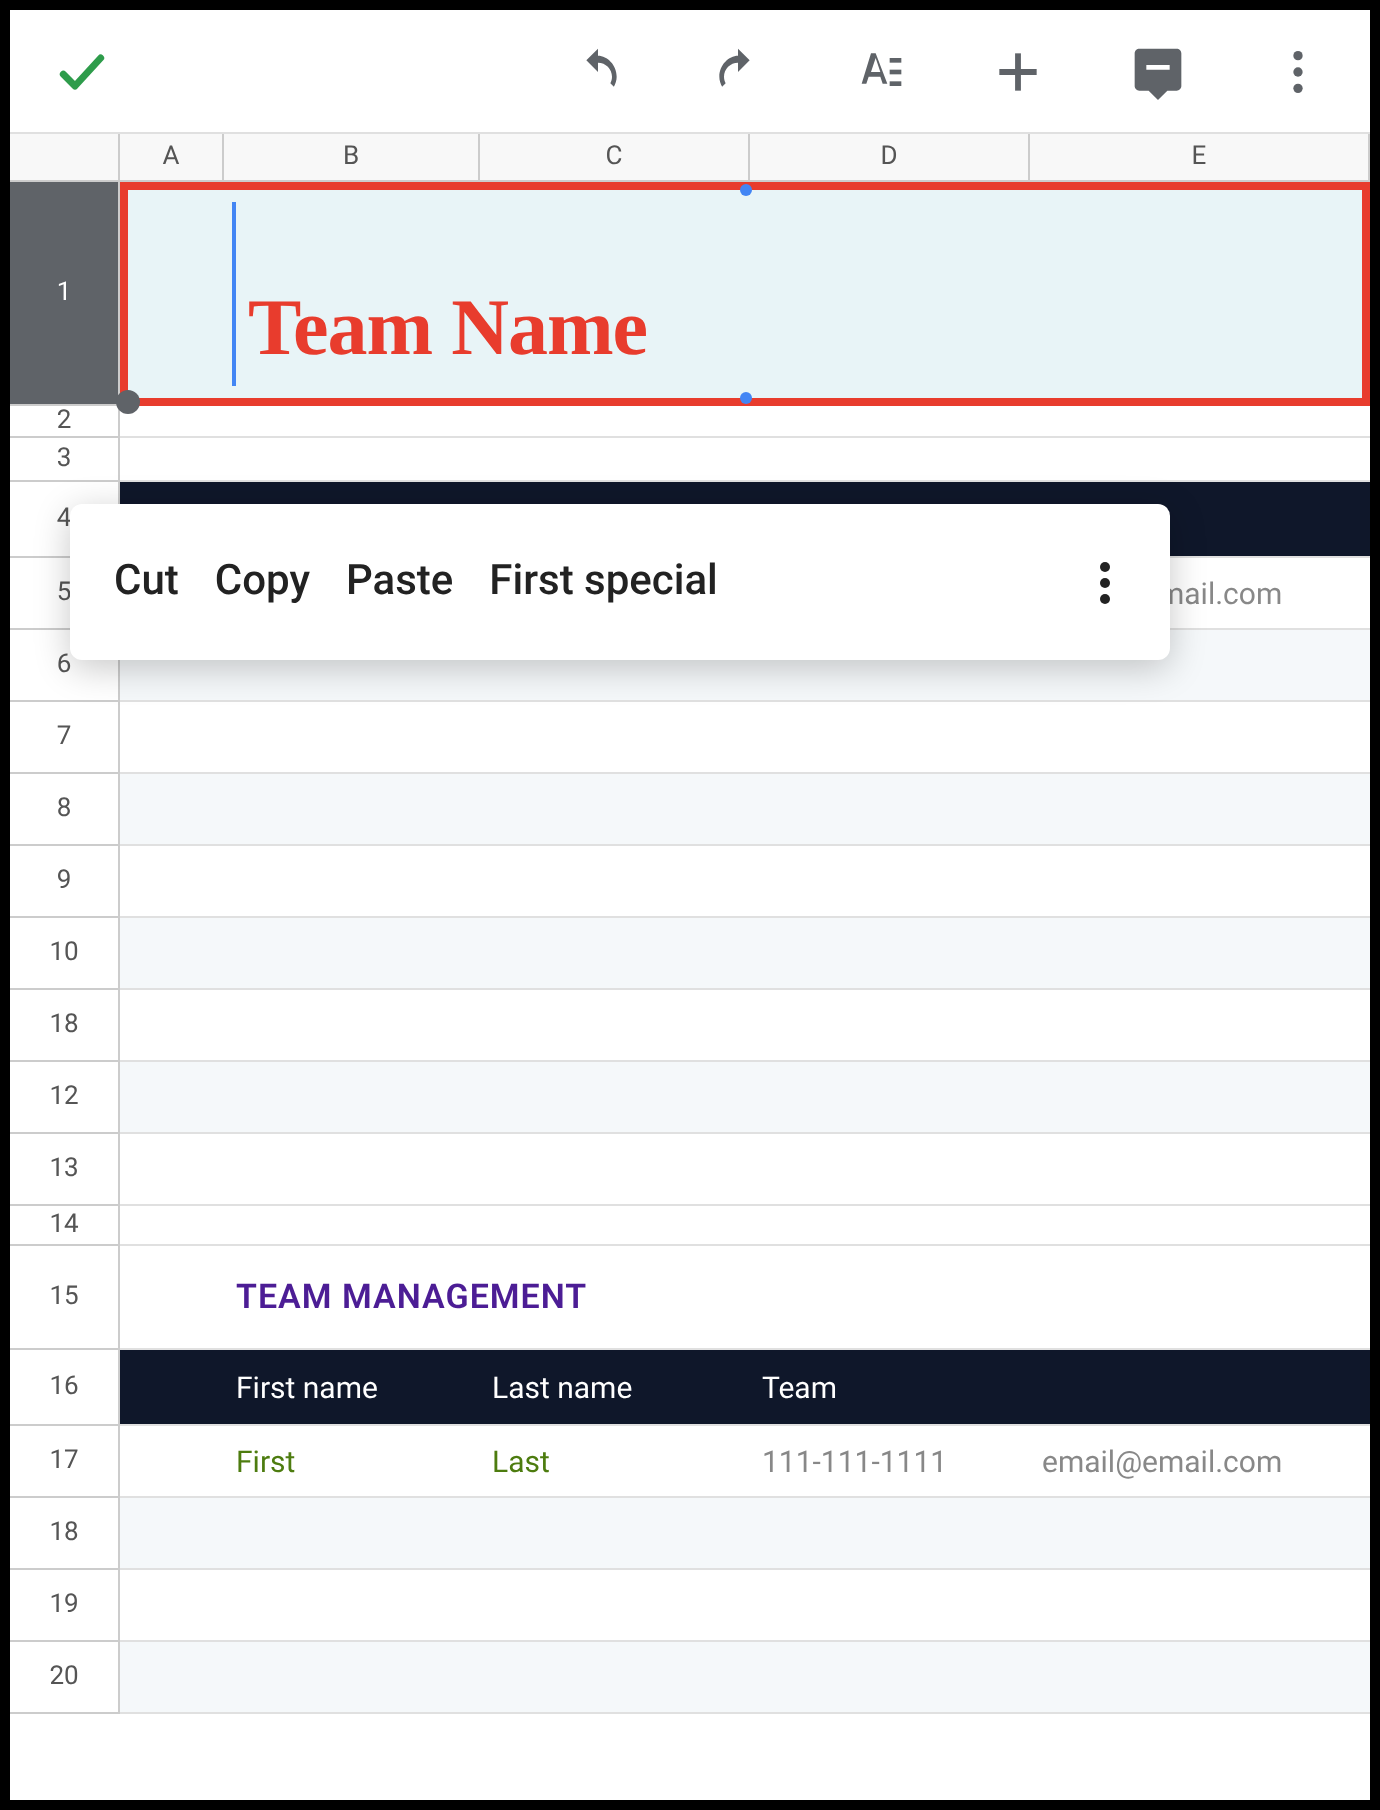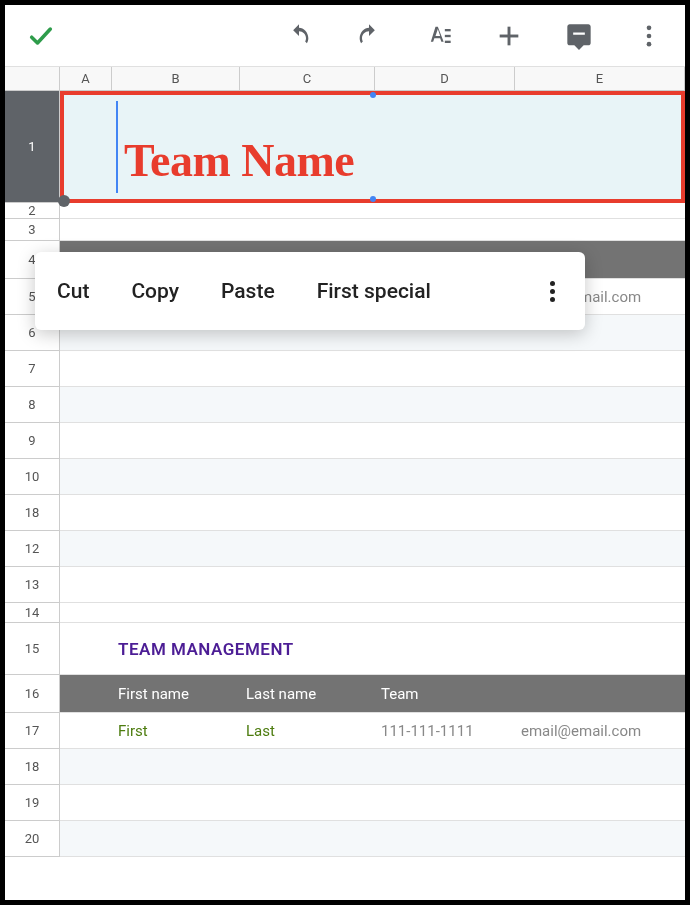--- a/index.html
+++ b/index.html
@@ -72,56 +72,56 @@
   background: #e8f4f7;
   border: 4px solid #e83c2d;
   position: relative;
   display: flex;
   align-items: flex-end;
   padding: 0 0 12px 60px;
 }
 .title-text {
   font-family: Georgia, 'Times New Roman', serif;
   font-weight: 900;
-  font-size: 46px;
+  font-size: 40px;
   color: #e83c2d;
   letter-spacing: -0.5px;
 }
 .cursor-bar { position: absolute; left: 52px; top: 6px; bottom: 6px; width: 2px; background: #4285f4; }
 .sel-handle {
   position: absolute; width: 12px; height: 12px; border-radius: 50%;
   background: #5f6368; left: -6px; bottom: -8px;
 }
 .sel-dot-top { position:absolute; left:50%; top:-3px; width:6px; height:6px; background:#4285f4; border-radius:50%; transform:translateX(-50%);}
 .sel-dot-bot { position:absolute; left:50%; bottom:-3px; width:6px; height:6px; background:#4285f4; border-radius:50%; transform:translateX(-50%);}
 
 .r2 { height: 16px; }
 .r-std { height: 36px; }
 .r-sm { height: 20px; }
 .r-hdr { height: 38px; }
 .r-sec { height: 52px; }
 
-.blue-header { background: #737373; color: #fff; justify-content: space-between; }
+.blue-header { background: #0f172a; color: #fff; justify-content: space-between; }
 .blue-header .cell { color: #fff; font-size: 15px; font-weight: 400; }
 
 .section-title .cell { color: #4c1d95; font-size: 17px; font-weight: 600; letter-spacing: 0.5px; }
 
 .ctx-menu {
   position: absolute;
   left: 30px;
   top: 247px;
   width: 550px;
   height: 78px;
   background: #fff;
   border-radius: 6px;
   box-shadow: 0 4px 18px rgba(0,0,0,0.22);
   display: flex;
   align-items: center;
   padding: 0 22px;
-  gap: 42px;
+  gap: 18px;
   z-index: 100;
 }
 .ctx-item { font-size: 21px; font-weight: 500; color: #222; cursor: pointer; }
 .ctx-more { margin-left: auto; display:flex; flex-direction:column; gap:3px; cursor:pointer; padding:8px;}
 .ctx-more span { width:5px; height:5px; background:#222; border-radius:50%; }
 
 .light { color: #888; }
 </style>
 </head>
 <body>

